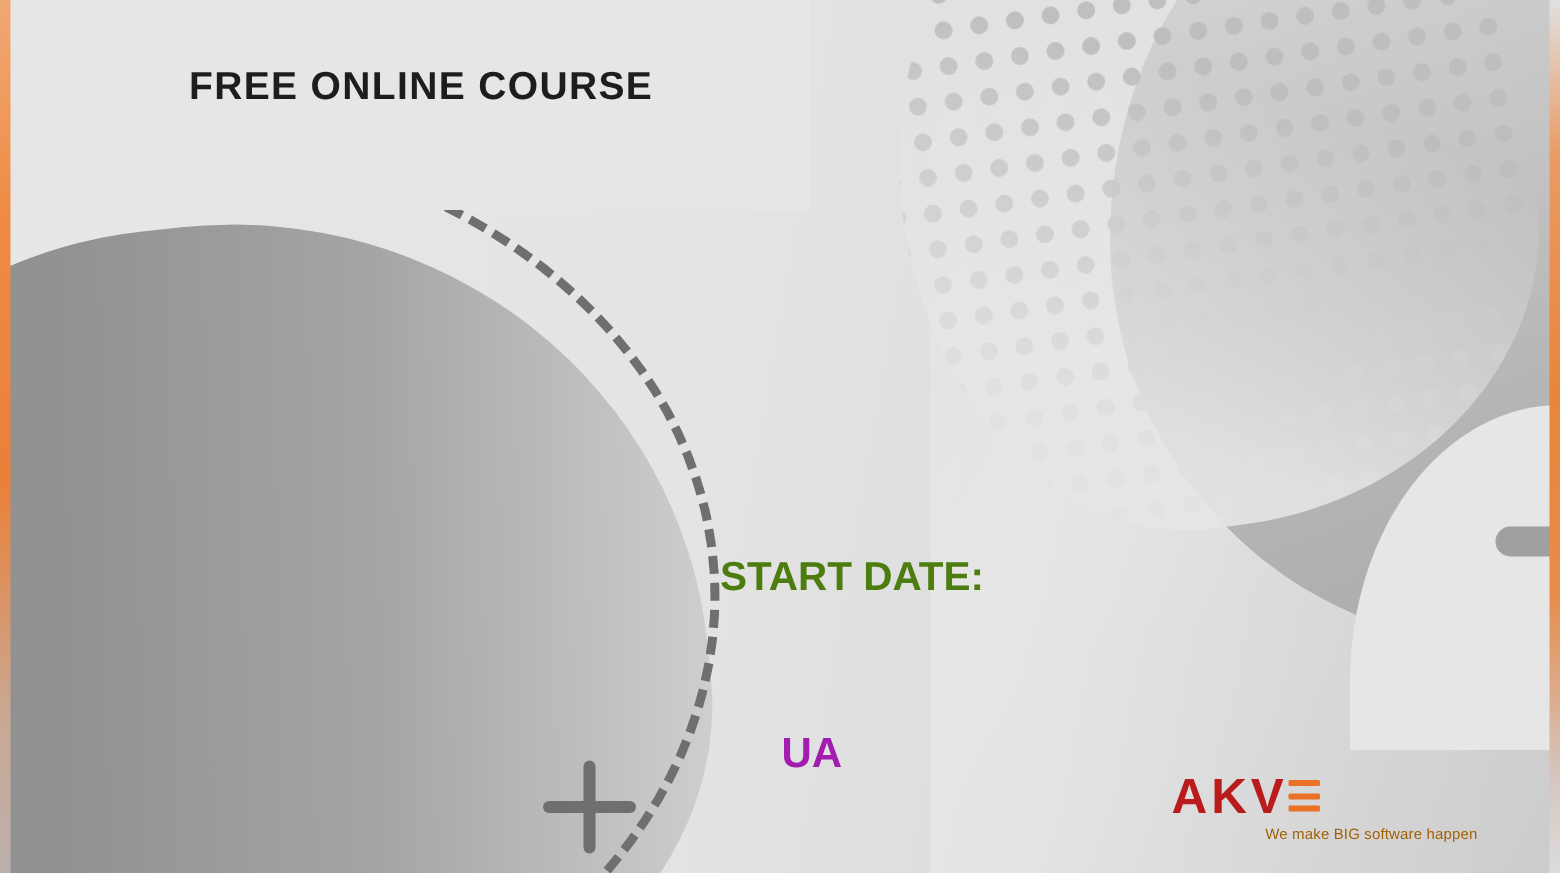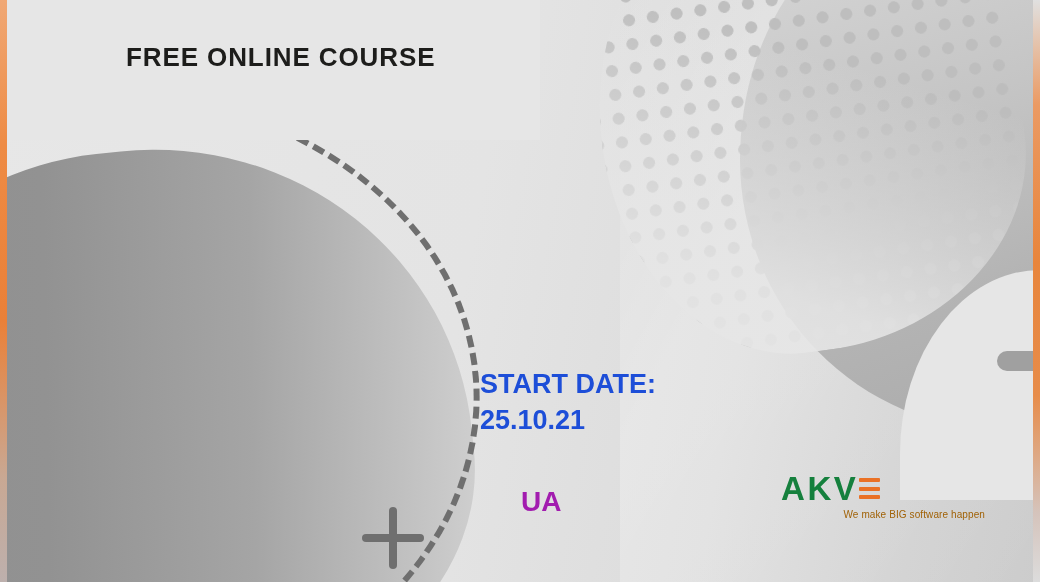--- a/index.html
+++ b/index.html
@@ -181,21 +181,21 @@
   }
   .title .line2 { display: block; margin-top: 6px; }
 
   .startdate {
     position: absolute;
     left: 480px;
     top: 366px;
     font-size: 27px;
     line-height: 1.35;
     font-weight: bold;
-    color: #1d4ed8;
+    color: #4d7c0f;
   }
 
   .locale {
     position: absolute;
     left: 521px;
     top: 486px;
     font-size: 28px;
     font-weight: bold;
     color: #a21caf;
   }
@@ -206,22 +206,23 @@
     left: 781px;
     top: 472px;
     width: 204px;
   }
   .logo-word {
     display: flex;
     align-items: center;
     font-size: 33px;
     font-weight: bold;
     letter-spacing: 2.6px;
-    color: #15803d;
+    color: #b91c1c;
     line-height: 1;
+    margin-top: 42px;
   }
   .logo-e {
     display: inline-flex;
     flex-direction: column;
     justify-content: space-between;
     width: 21px;
     height: 21px;
     margin: 0 5px 0 1px;
   }
   .logo-e i {
@@ -267,21 +268,20 @@
   <div class="edge-strip edge-left"></div>
   <div class="edge-strip edge-right"></div>
 
   <div class="content">
 
     <div class="kicker">FREE ONLINE COURSE</div>
 
 
     <div class="startdate">
       <div>START DATE:</div>
-      <div>25.10.21</div>
     </div>
 
     <div class="locale">UA</div>
 
     <div class="logo">
       <div class="logo-word">
         <span>AKV</span>
         <span class="logo-e">
           <i></i>
           <i></i>

